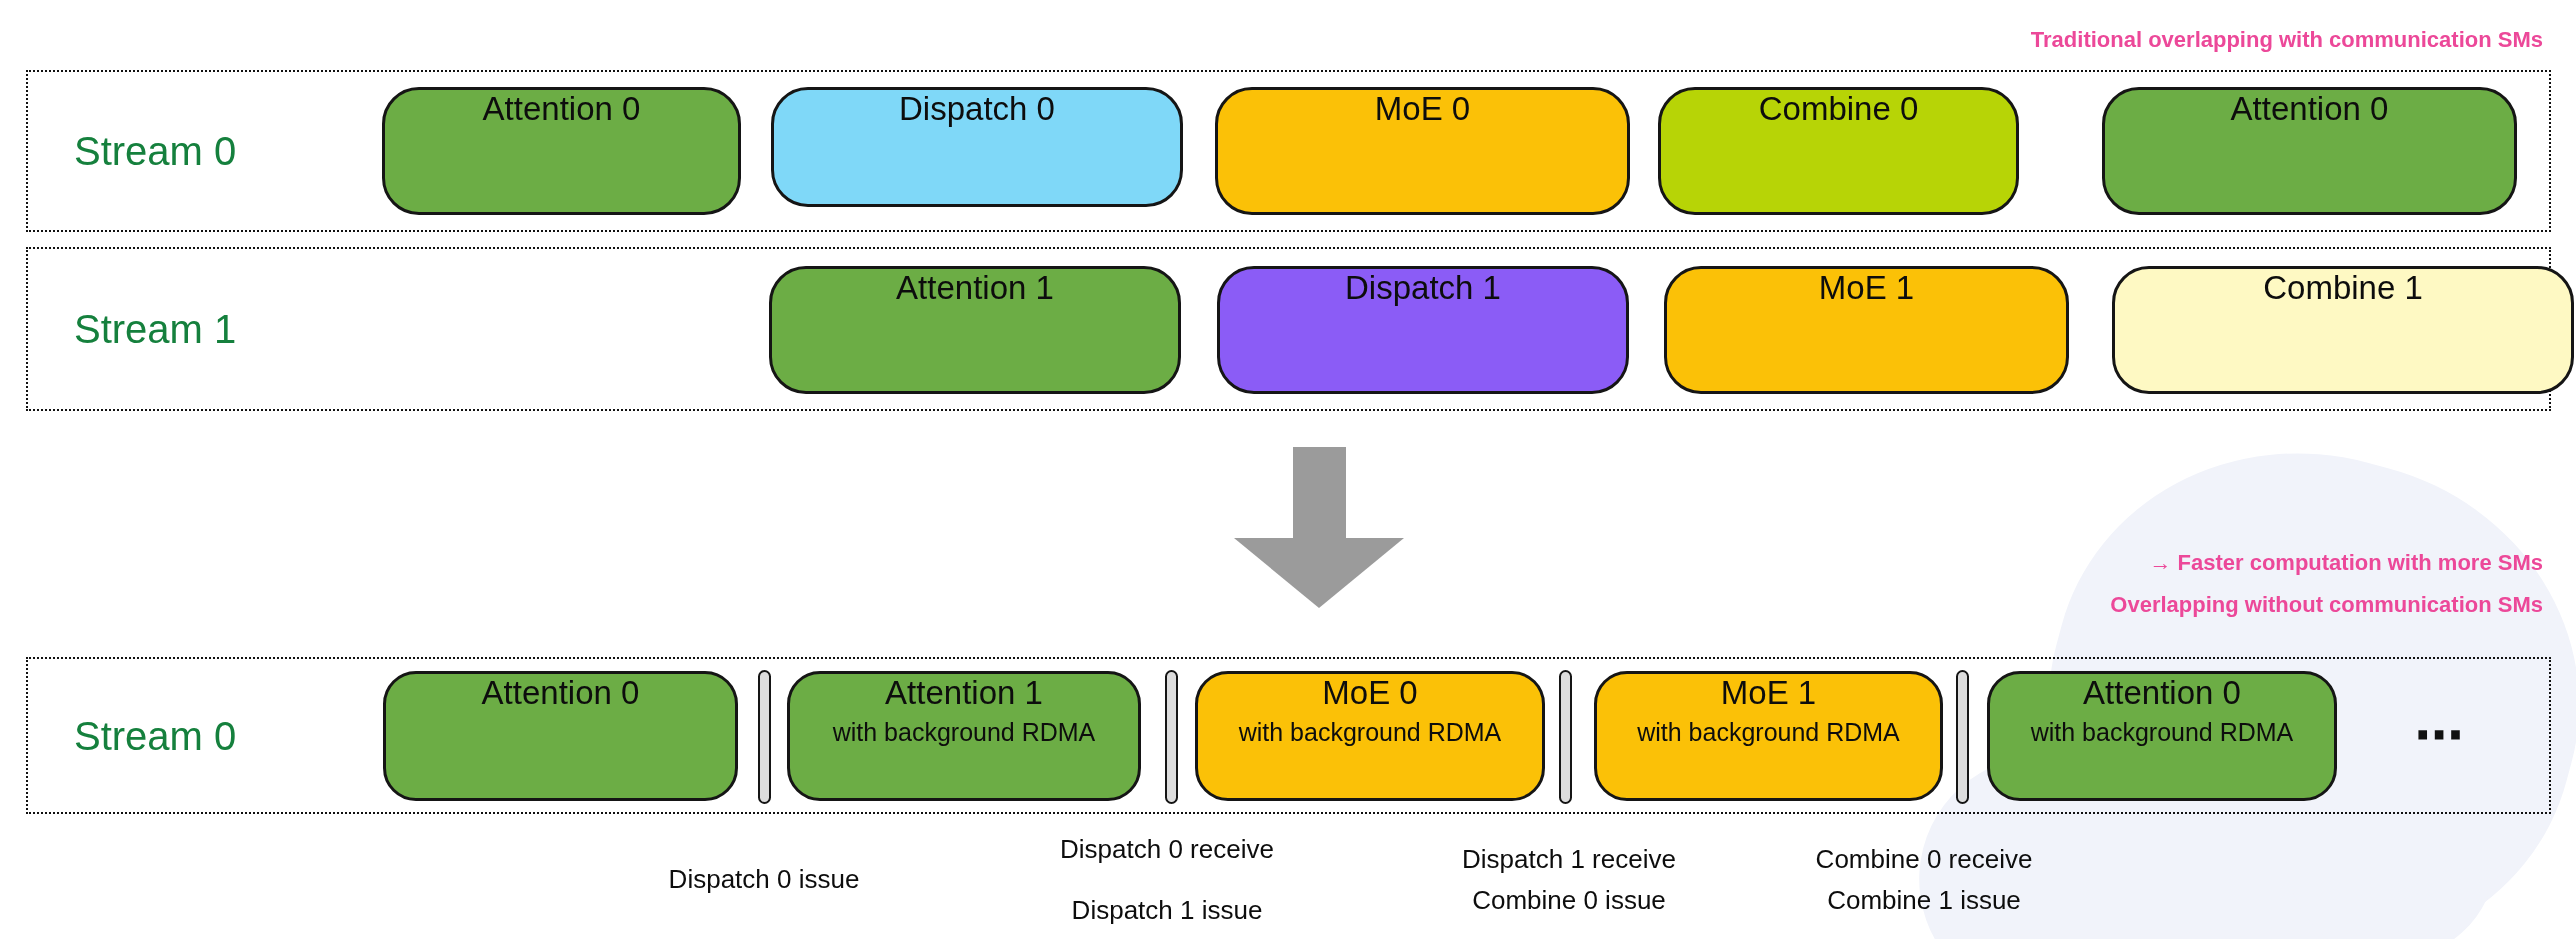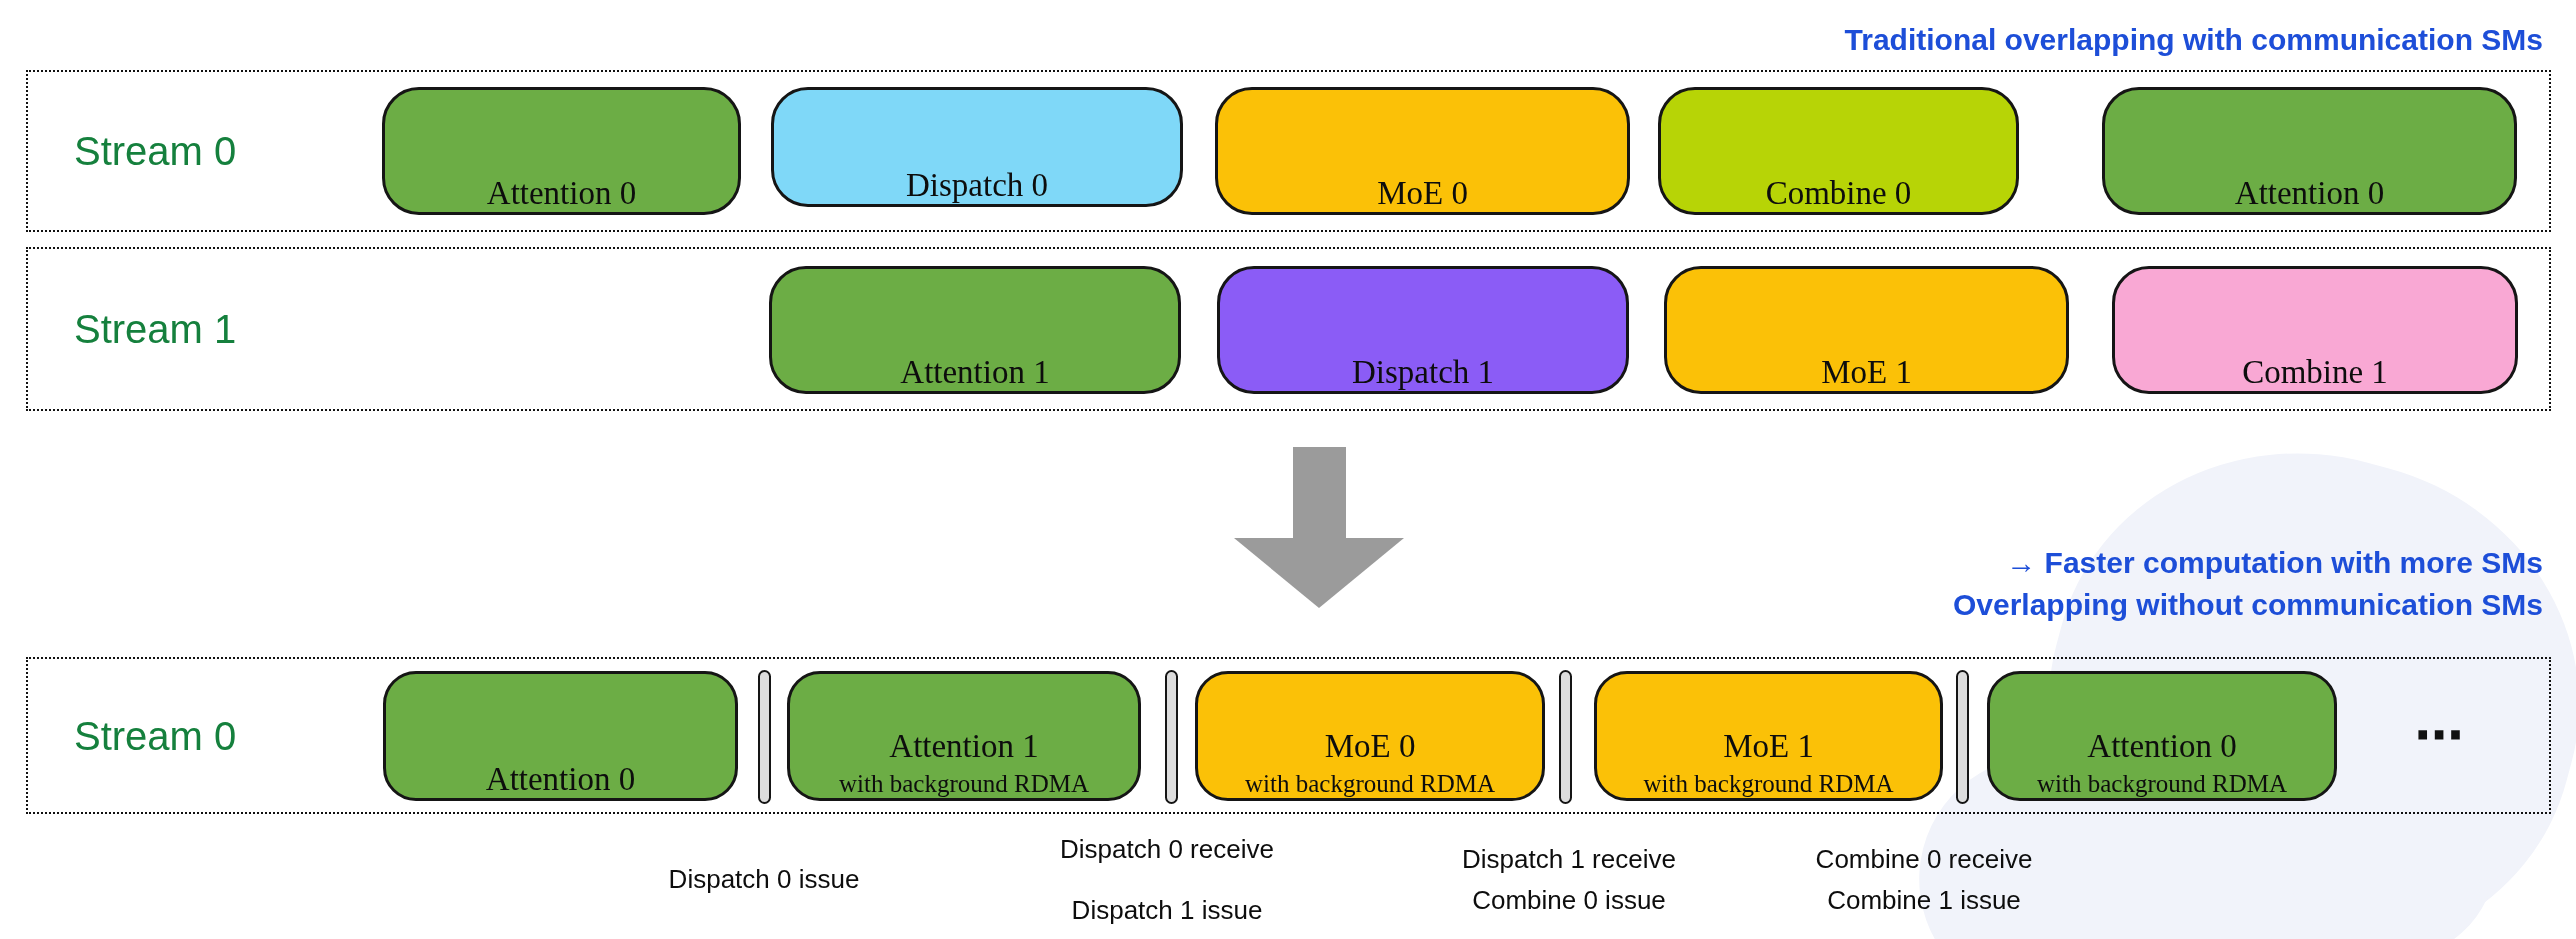--- a/index.html
+++ b/index.html
@@ -10,21 +10,21 @@
     background:#ffffff;
     font-family:"Liberation Sans","DejaVu Sans",sans-serif;
     color:#111;
   }
   
   .wm{position:absolute;z-index:0;}
   
   .sec-title{
     position:absolute;z-index:2;
     right:33px;text-align:right;
-    font-size:30px;font-weight:700;line-height:42px;color:#1d4ed8;
+    font-size:22px;font-weight:700;line-height:42px;color:#ec4899;
     white-space:nowrap;
   }
   
   .stream-box{
     position:absolute;z-index:1;
     border:2.6px dotted #111;
     box-sizing:border-box;
     background:transparent;
   }
   .stream-label{
@@ -32,23 +32,22 @@
     transform:translateY(-50%);
     font-size:40px;color:#15803d;white-space:nowrap;
   }
   
   .block{
     position:absolute;
     box-sizing:border-box;
     border:3.5px solid #151515;
     border-radius:37px;
     display:flex;flex-direction:column;
-    align-items:center;justify-content:flex-end;
+    align-items:center;justify-content:flex-start;
     gap:5.3px;
-    font-family:Liberation Serif, serif;
   }
   .block-label{font-size:33px;color:#0d0d0d;white-space:nowrap;}
   .block-sub{font-size:25px;color:#0d0d0d;white-space:nowrap;}
   .block-sub:empty{display:none;}
   
   .sep{
     position:absolute;
     box-sizing:border-box;
     width:13px;top:10.6px;height:134px;
     border:2.6px solid #151515;
@@ -115,21 +114,21 @@
     <span class="stream-label">Stream 1</span>
     <div class="block" style="left: 741px; top: 16.7px; width: 412px; height: 128px; background-color: rgb(108, 173, 69);">
       <span class="block-label">Attention 1</span>
     </div>
     <div class="block" style="left: 1189px; top: 16.7px; width: 412px; height: 128px; background-color: #8b5cf6;">
       <span class="block-label">Dispatch 1</span>
     </div>
     <div class="block" style="left: 1636px; top: 16.7px; width: 405px; height: 128px; background-color: rgb(251, 193, 7);">
       <span class="block-label">MoE 1</span>
     </div>
-    <div class="block" style="left: 2084px; top: 16.7px; width: 406px; height: 128px; background-color: #f9a8d4;">
+    <div class="block" style="left: 2084px; top: 16.7px; width: 462px; height: 128px; background-color: #fef9c3;">
       <span class="block-label">Combine 1</span>
     </div>
   </div>
 
   <div>
     <div class="arrow-shaft" style="left: 1293px; top: 447px; width: 53px; height: 93px; background-color: rgb(155, 155, 155);"></div>
     <div class="arrow-head" style="left: 1234px; top: 538px; border-top-color: rgb(155, 155, 155);"></div>
   </div>
 
   <div class="sec-title" style="top:542px;">

